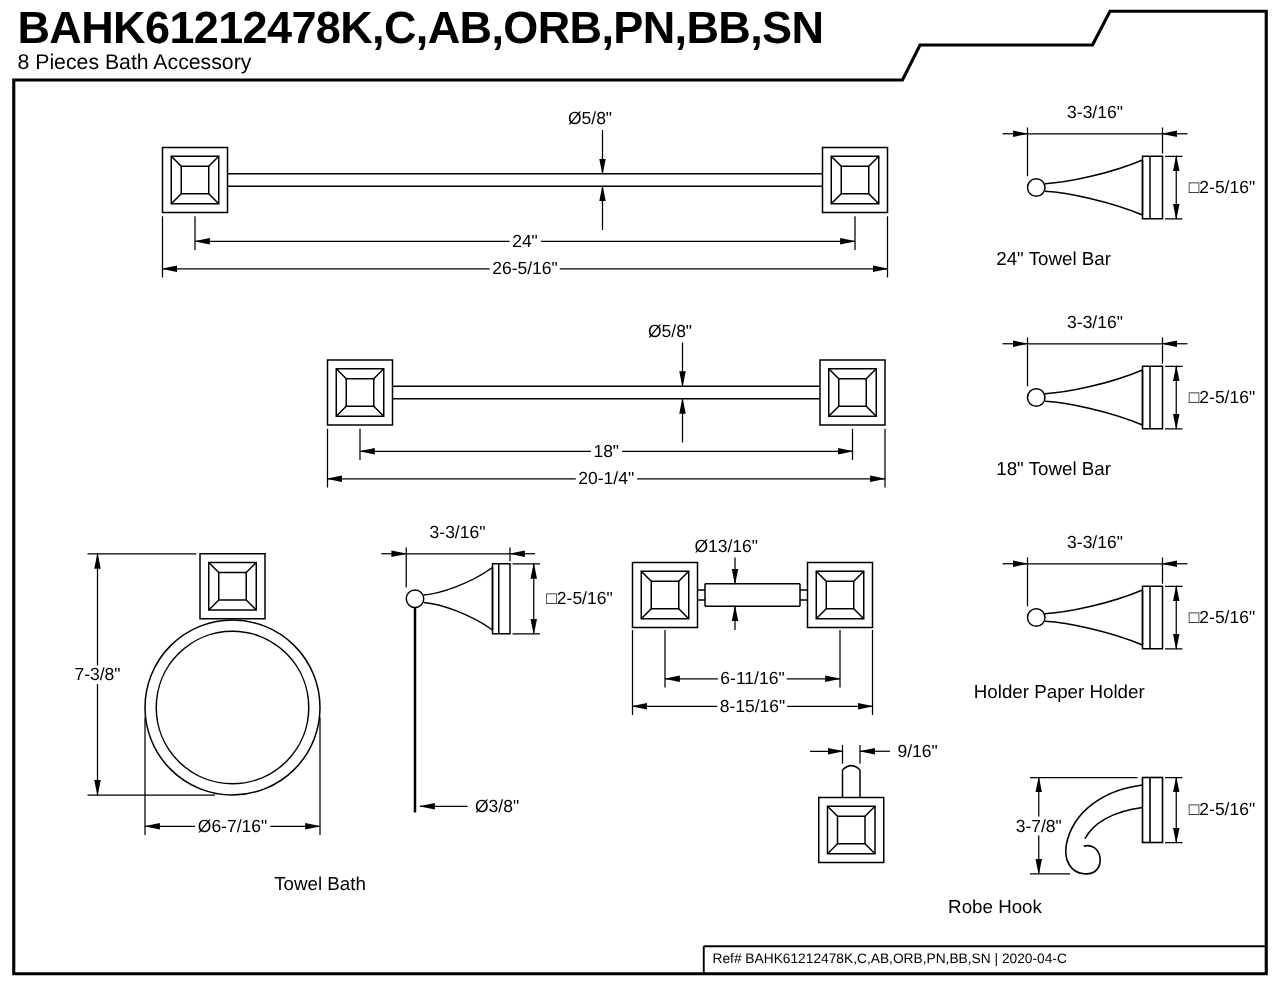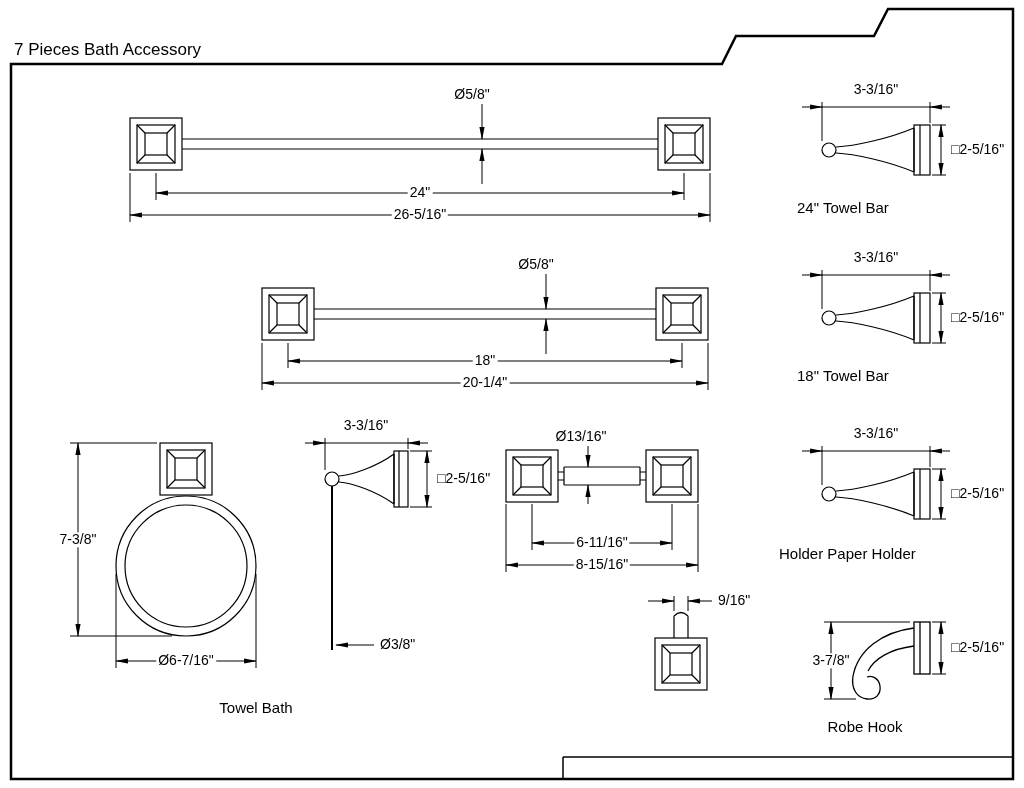--- a/index.html
+++ b/index.html
@@ -191,21 +191,22 @@
     <path d="M914,646 C890,649 874,659 868,671"></path>
   </g>
   <g fill="none" stroke="#000" stroke-width="1">
     <path d="M824,622 H910 M824,699 H856"></path>
     <line x1="831" y1="622" x2="831" y2="699" marker-start="url(#ar)" marker-end="url(#ar)"></line>
     <path d="M932,622 H946 M932,674 H946"></path>
     <line x1="941" y1="622" x2="941" y2="674" marker-start="url(#ar)" marker-end="url(#ar)"></line>
   </g>
 </svg>
 
-  <span class="t subtitle" style="left:14px; top:41px;">7 Pieces Bath Accessory</span>
+  <span class="t title" style="left:14px; top:2px;">BAHK61212478K,C,AB,ORB,PN,BB,SN</span>
+  <span class="t subtitle" style="left:14px; top:41px;">8 Pieces Bath Accessory</span>
 
   <span class="t c dim" style="left:472px; top:95px;">Ø5/8"</span>
   <span class="t c dim" style="left:420px; top:193px;">24"</span>
   <span class="t c dim" style="left:420px; top:215px;">26-5/16"</span>
   <span class="t c dim" style="left:876px; top:90px;">3-3/16"</span>
   <span class="t l dim" style="left:949px; top:150px;">□2-5/16"</span>
   <span class="t lbl" style="left:797px; top:200px;">24" Towel Bar</span>
 
   <span class="t c dim" style="left:536px; top:265px;">Ø5/8"</span>
   <span class="t c dim" style="left:485px; top:361px;">18"</span>
@@ -224,16 +225,17 @@
   <span class="t c dim" style="left:581px; top:437px;">Ø13/16"</span>
   <span class="t c dim" style="left:602px; top:543px;">6-11/16"</span>
   <span class="t c dim" style="left:602px; top:565px;">8-15/16"</span>
   <span class="t c dim" style="left:876px; top:434px;">3-3/16"</span>
   <span class="t l dim" style="left:949px; top:494px;">□2-5/16"</span>
   <span class="t lbl" style="left:779px; top:546px;">Holder Paper Holder</span>
 
   <span class="t l dim" style="left:716px; top:601px;">9/16"</span>
   <span class="t c dim" style="left:831px; top:661px;">3-7/8"</span>
   <span class="t l dim" style="left:949px; top:648px;">□2-5/16"</span>
-  <span class="t c lbl" style="left:865px; top:727px;">Robe Hook</span>
-
+  <span class="t c lbl" style="left:796px; top:727px;">Robe Hook</span>
+
+  <span class="t footer" style="left:570px; top:761px;">Ref# BAHK61212478K,C,AB,ORB,PN,BB,SN | 2020-04-C</span>
 
 </div>
 
 </body></html>

